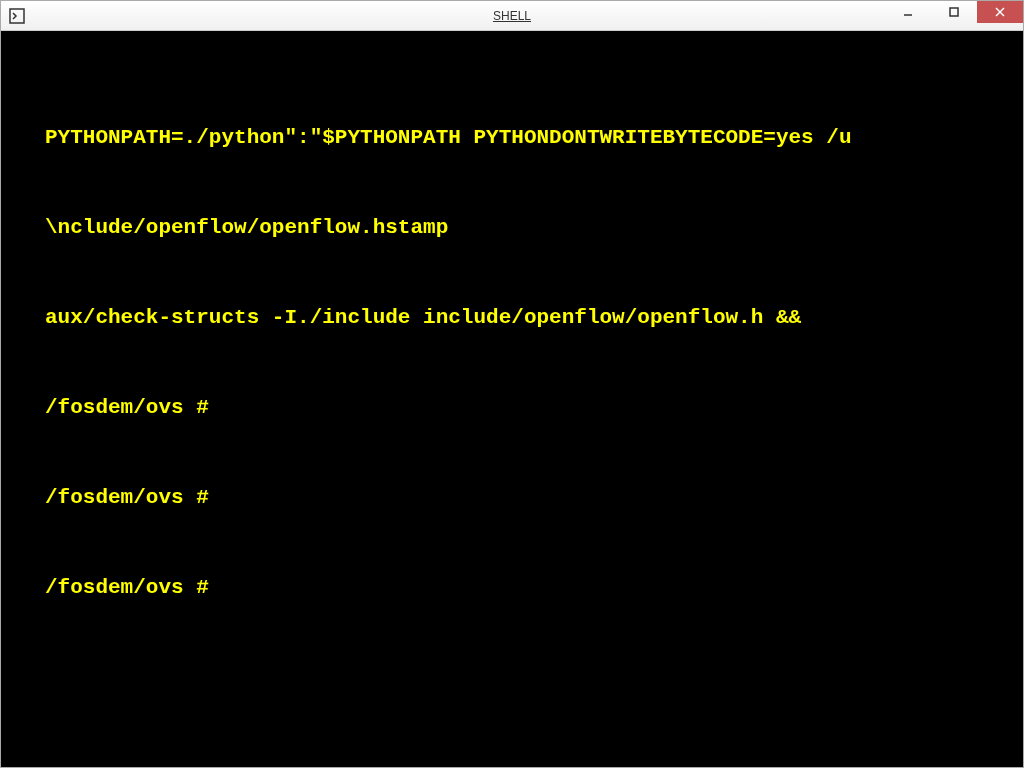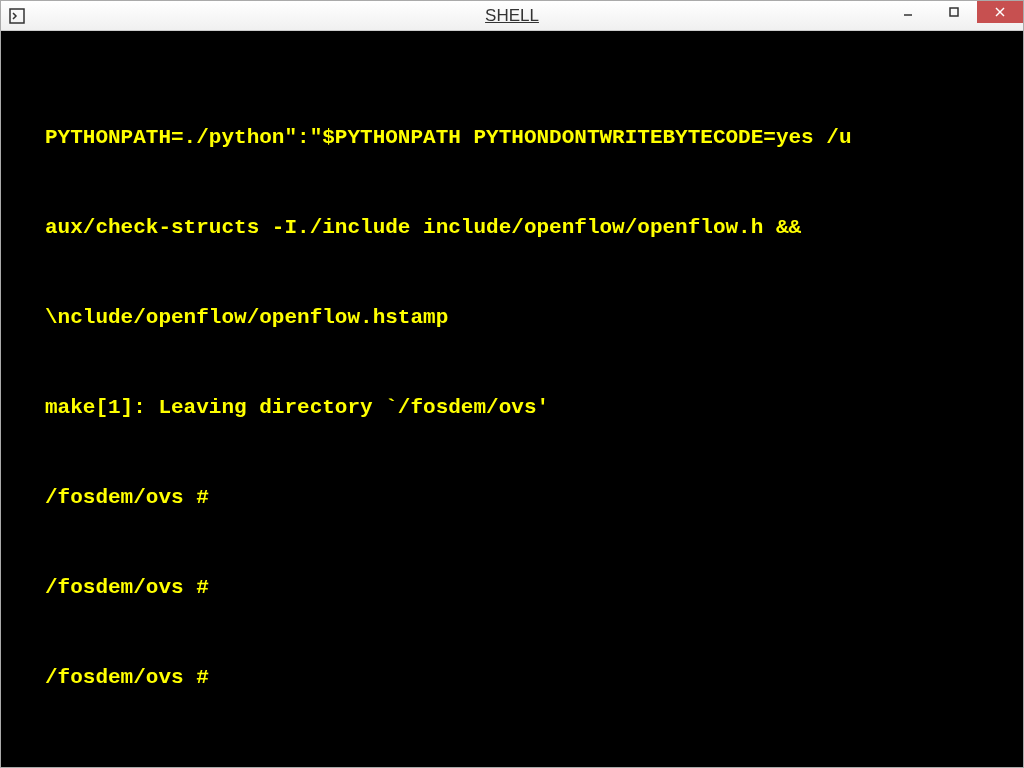--- a/index.html
+++ b/index.html
@@ -38,21 +38,21 @@
       justify-content: center;
     }
     .titlebar-icon svg {
       width: 16px;
       height: 16px;
     }
     .titlebar-title {
       position: absolute;
       left: 50%;
       transform: translateX(-50%);
-      font-size: 17px;
+      font-size: 12px;
       color: #333;
       text-decoration: underline;
     }
     .titlebar-buttons {
       margin-left: auto;
       display: flex;
       height: 22px;
       align-self: flex-start;
     }
     .titlebar-btn {
@@ -115,20 +115,19 @@
       <div class="titlebar-btn close">
         <svg viewBox="0 0 10 10">
           <line x1="1" y1="1" x2="9" y2="9" stroke="#fff" stroke-width="1.5"></line>
           <line x1="9" y1="1" x2="1" y2="9" stroke="#fff" stroke-width="1.5"></line>
         </svg>
       </div>
     </div>
   </div>
   <div class="terminal">
     <div class="terminal-line">PYTHONPATH=./python":"$PYTHONPATH PYTHONDONTWRITEBYTECODE=yes /u</div>
+    <div class="terminal-line">\nclude/openflow/openflow.hstamp</div>
     <div class="terminal-line">aux/check-structs -I./include include/openflow/openflow.h &amp;&amp; </div>
-    <div class="terminal-line">\nclude/openflow/openflow.hstamp</div>
-    <div class="terminal-line">make[1]: Leaving directory `/fosdem/ovs'</div>
     <div class="terminal-line">/fosdem/ovs #</div>
     <div class="terminal-line">/fosdem/ovs #</div>
     <div class="terminal-line">/fosdem/ovs #</div>
   </div>
 </div>
 
 </body></html>

